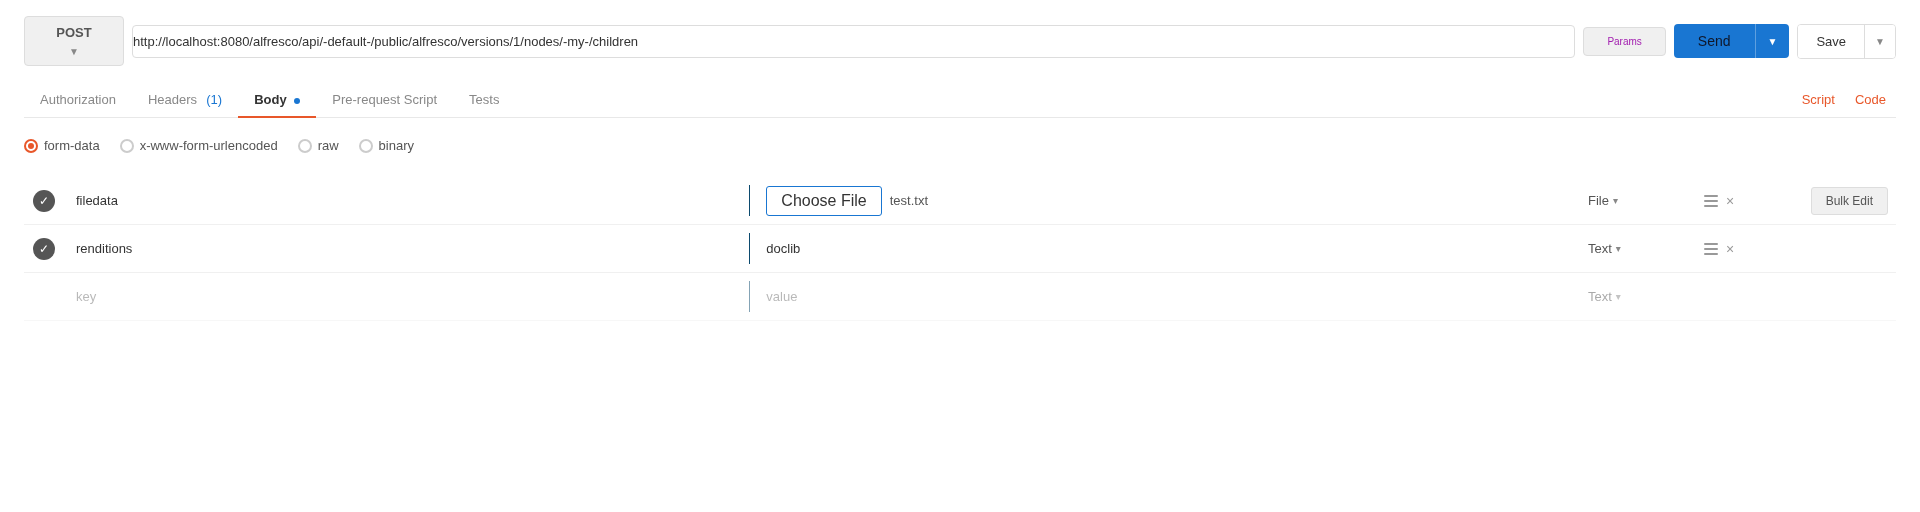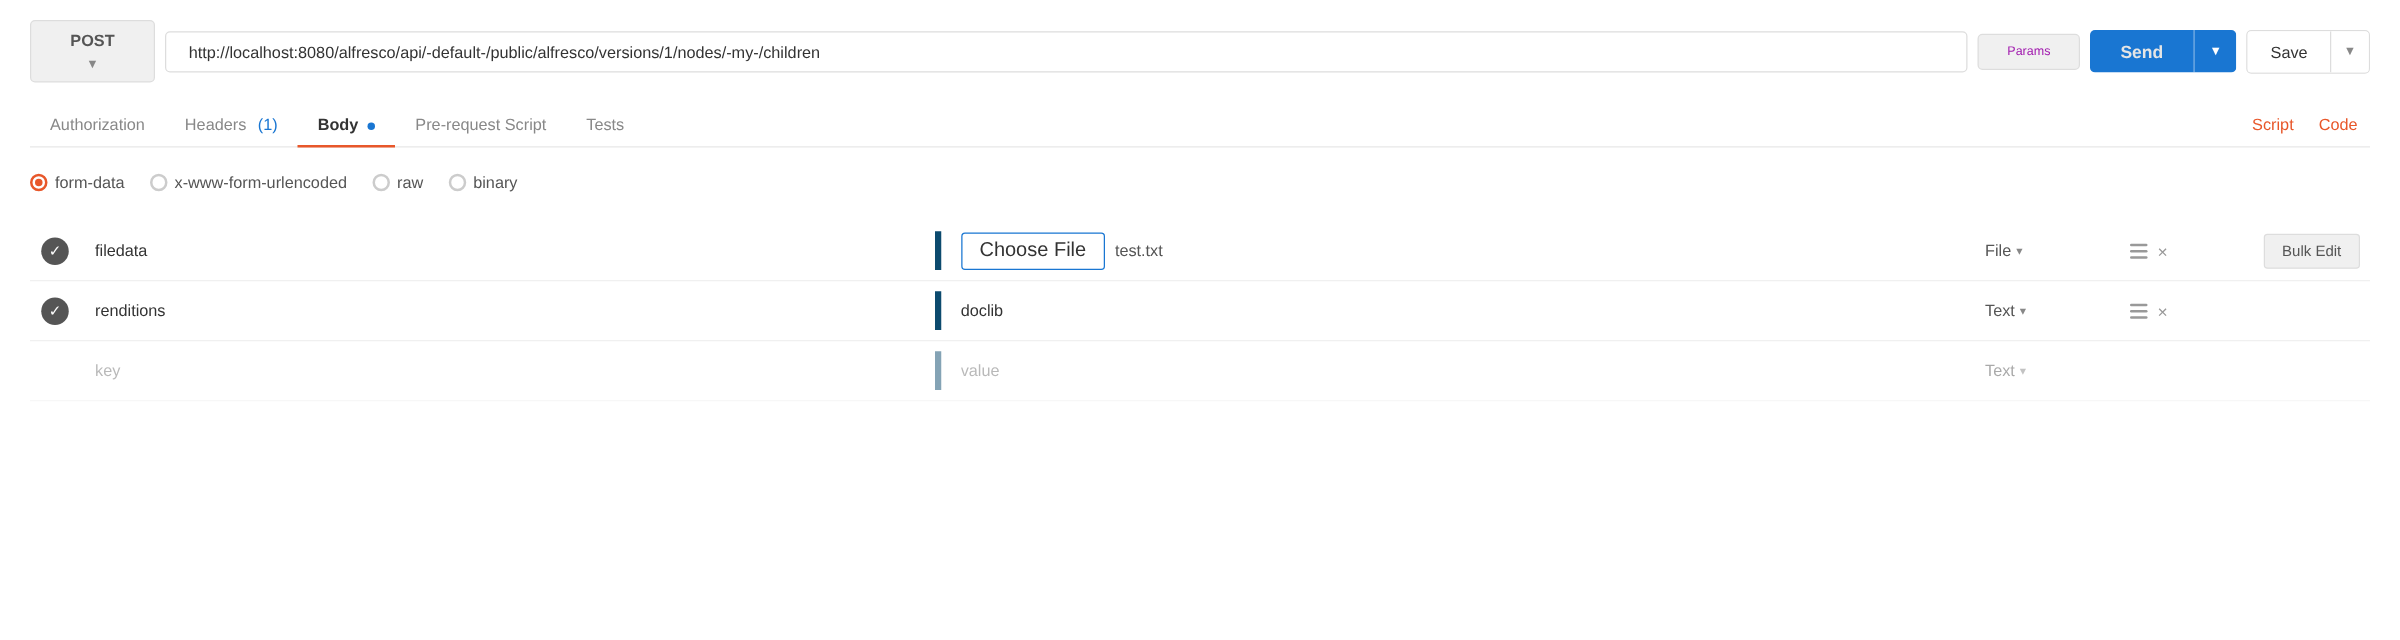--- a/index.html
+++ b/index.html
@@ -40,21 +40,21 @@
       flex-direction: column;
     }
     .method-select .chevron {
       font-size: 10px;
       color: #888;
     }
     .url-input {
       flex: 1;
       border: 1px solid #ddd;
       border-radius: 4px;
-      padding: 8px 18px;
+      padding: 8px 0;
       font-size: 13px;
       color: #333;
       background: #fff;
       outline: none;
     }
     .params-btn {
       background: #f0f0f0;
       border: 1px solid #ddd;
       border-radius: 4px;
       padding: 8px 23px;
@@ -63,25 +63,25 @@
       cursor: pointer;
     }
     .send-group {
       display: flex;
       align-items: stretch;
       border-radius: 4px;
       overflow: hidden;
     }
     .send-btn {
       background: #1976d2;
-      color: #e5e5e5;
+      color: #0f172a;
       border: none;
       padding: 9px 24px;
       font-size: 14px;
-      font-weight: 700;
+      font-weight: 400;
       cursor: pointer;
     }
     .send-dropdown {
       background: #1976d2;
       color: #fff;
       border: none;
       border-left: 1px solid rgba(255,255,255,0.3);
       padding: 9px 12px;
       cursor: pointer;
       font-size: 10px;
@@ -220,21 +220,21 @@
       align-items: center;
       justify-content: center;
       color: #fff;
       font-size: 12px;
     }
     .col-key {
       flex: 1;
       padding: 8px 12px;
       font-size: 13px;
       color: #333;
-      border-right: 5px solid #0c4a6e;
+      border-right: 1px solid #0c4a6e;
     }
     .col-key.placeholder {
       color: #bbb;
     }
     .col-value {
       flex: 1.2;
       padding: 8px 16px;
       display: flex;
       align-items: center;
       gap: 8px;

